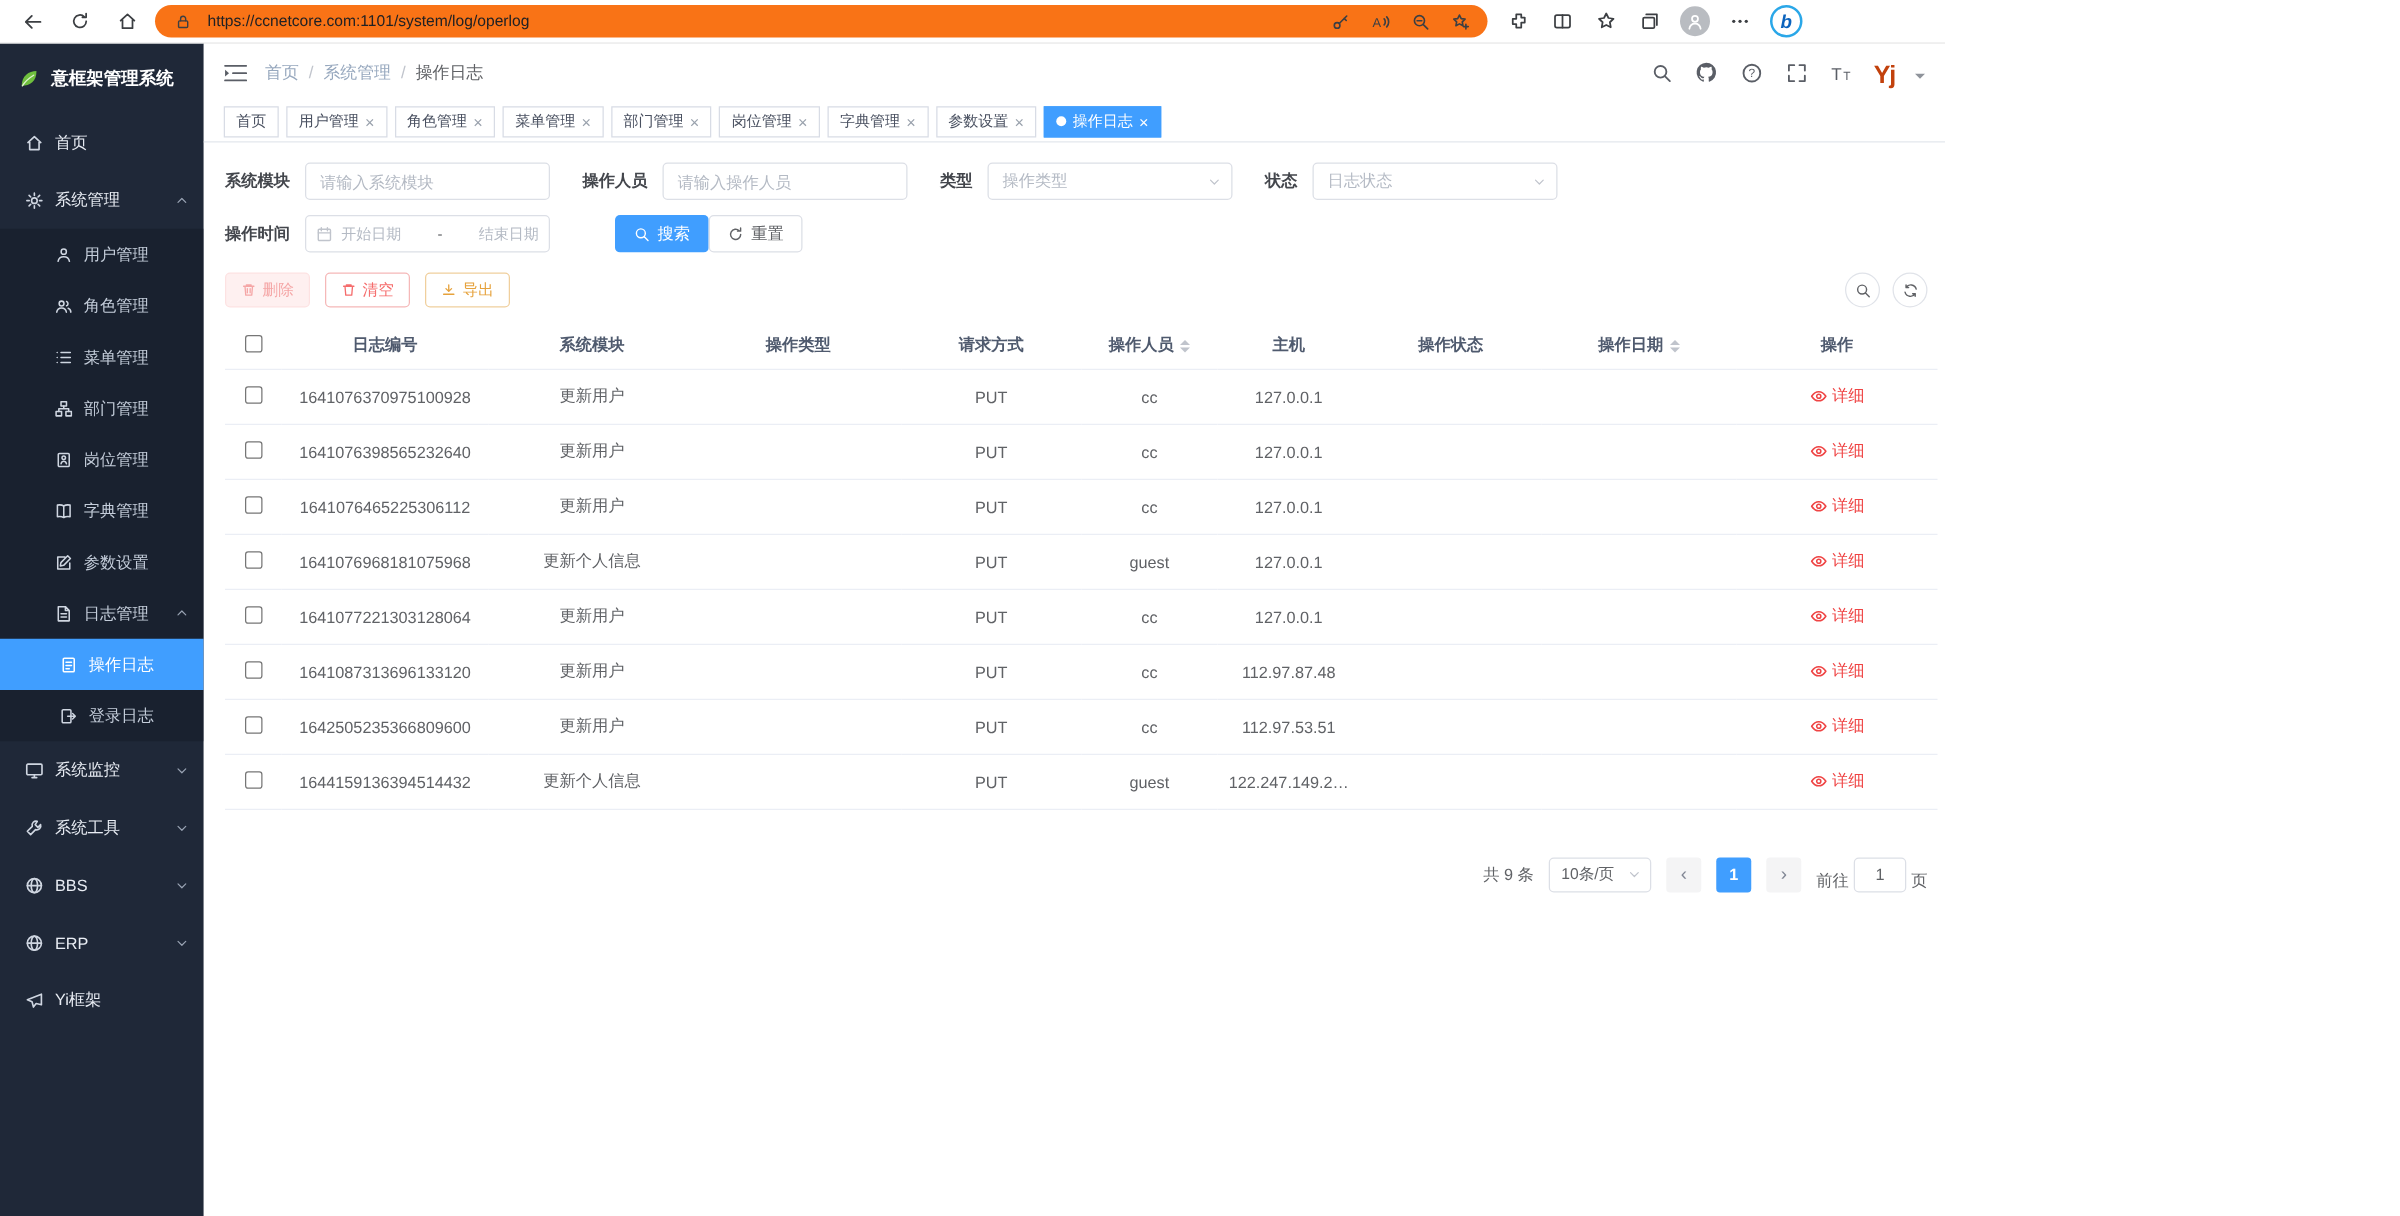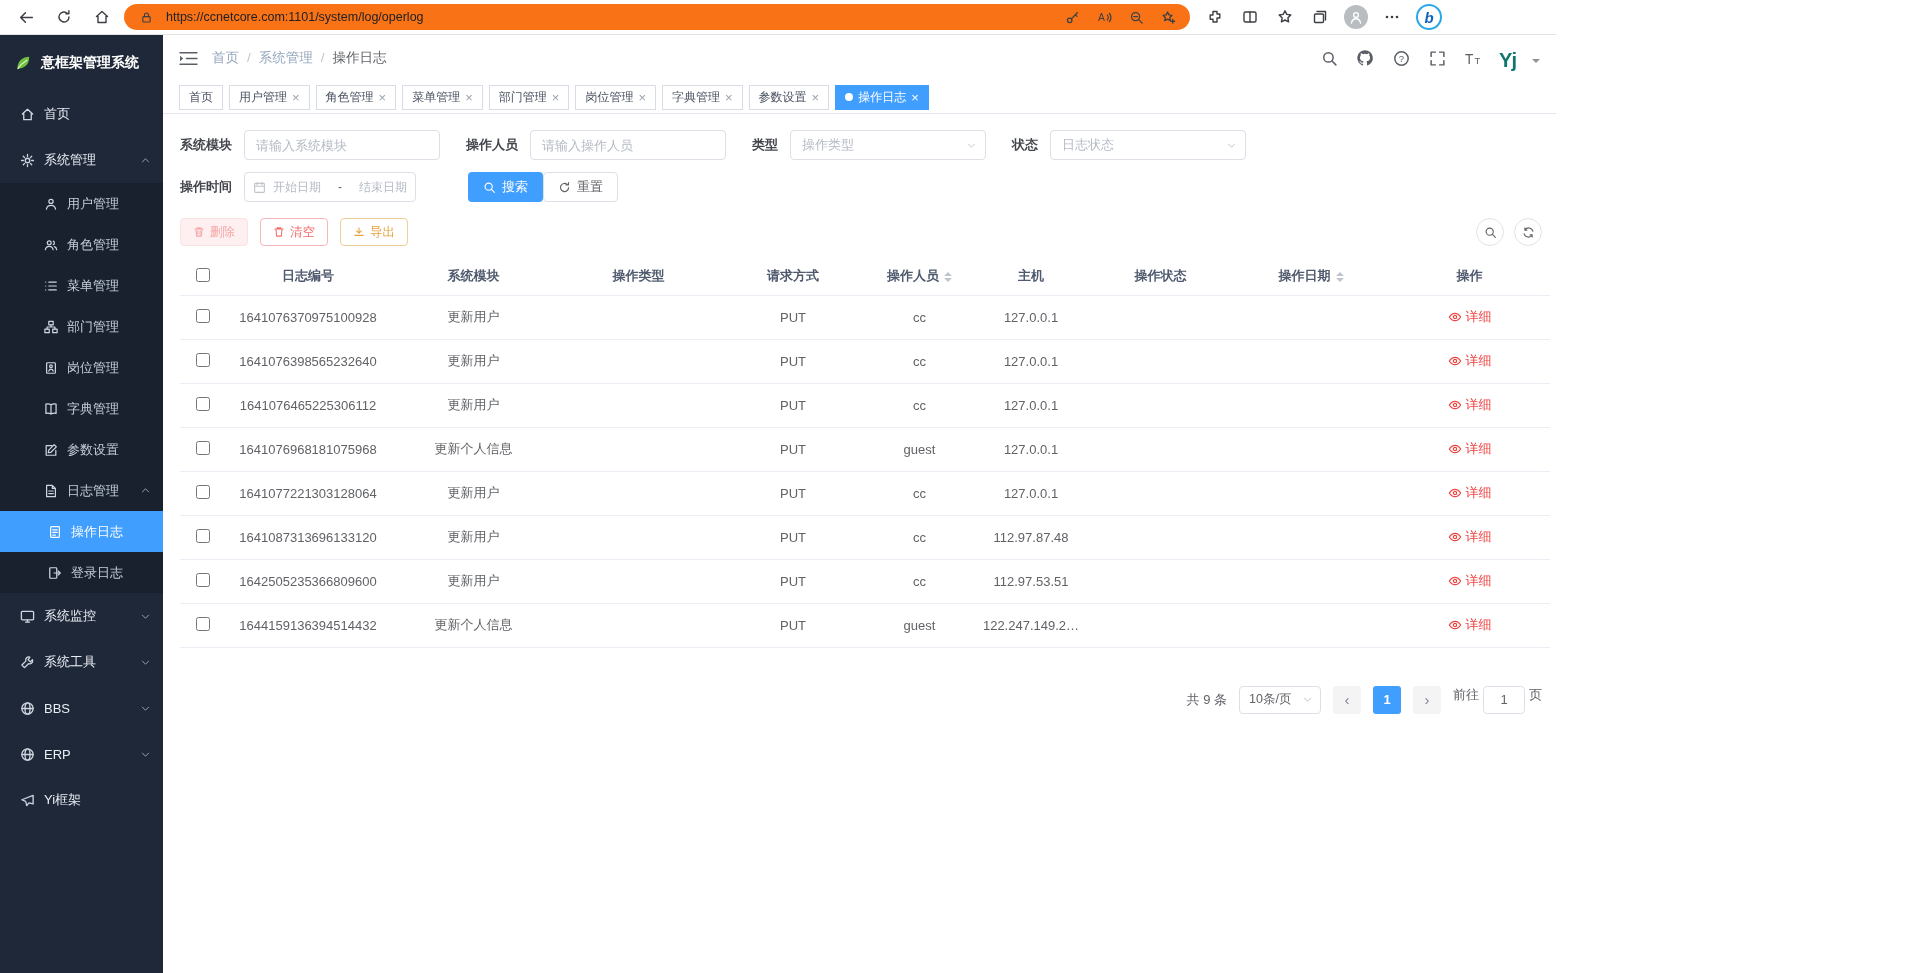--- a/index.html
+++ b/index.html
@@ -31,39 +31,39 @@
 
 .main{flex:1;display:flex;flex-direction:column;background:#fff;min-width:0}
 .topbar{height:46px;display:flex;align-items:center;padding:0 16px;gap:14px}
 .fold{color:#5a5e66;cursor:pointer}
 .crumbs{font-size:13.5px;color:#97a8be;display:flex;align-items:center}
 .crumb{cursor:pointer}
 .crumb:not(:last-child)::after{content:"/";margin:0 8px;color:#c0c4cc}
 .crumb.cur{color:#606266;cursor:default}
 .tops{margin-left:auto;display:flex;align-items:center;gap:16px;color:#5a5e66}
 .tico{width:20px;height:20px;display:flex;align-items:center;justify-content:center;cursor:pointer}
-.yj{height:28px;display:flex;align-items:flex-end;font-weight:900;font-size:20px;color:#0f766e;cursor:pointer;letter-spacing:-1px}
+.yj{height:28px;display:flex;align-items:flex-end;font-weight:900;font-size:20px;color:#c2410c;cursor:pointer;letter-spacing:-1px}
 .ucaret{width:0;height:0;border:4px solid transparent;border-top-color:#8f949b;margin-top:10px;cursor:pointer}
 .tabsbar{height:33px;display:flex;align-items:center;gap:6px;padding:0 16px;border-bottom:1px solid #e4e7ed;flex:none}
 .tab{height:25px;display:flex;align-items:center;padding:0 9px;border:1px solid #d8dce5;font-size:12px;color:#495060;background:#fff;gap:5px;cursor:pointer;white-space:nowrap}
 .tab .tx{color:#9aa2ad;cursor:pointer;font-size:13px;line-height:1}
 .tab .tx::before{content:"×"}
 .tab.active{background:#409eff;border-color:#409eff;color:#fff}
 .tab.active .tx{color:#fff}
 .tab .dot{width:8px;height:8px;border-radius:50%;background:#fff;display:inline-block}
 .content{flex:1;padding:4px 6px 0 17px;min-width:0}
 
 .frow{display:flex;align-items:center;margin-top:12px}
 .fg{display:flex;align-items:center;margin-right:26px}
 .fg label{font-size:13px;font-weight:bold;color:#43464c;margin-right:12px;white-space:nowrap}
 .inp{width:196px;height:30px;border:1px solid #dcdfe6;border-radius:4px;padding:0 11px;font-size:13px;color:#606266;outline:none;background:#fff}
 .inp::placeholder{color:#b4bac4}
 .sel{width:196px;height:30px;border:1px solid #dcdfe6;border-radius:4px;padding:0 8px 0 11px;font-size:13px;color:#b4bac4;display:flex;align-items:center;justify-content:space-between;background:#fff;cursor:pointer}
 .sel .cv{color:#c0c4cc}
-.dr{width:172px;height:30px;border:1px solid #dcdfe6;border-radius:4px;display:flex;align-items:center;padding:0 8px;font-size:12px;color:#b4bac4;gap:7px;background:#fff}
+.dr{width:196px;height:30px;border:1px solid #dcdfe6;border-radius:4px;display:flex;align-items:center;padding:0 8px;font-size:12px;color:#b4bac4;gap:7px;background:#fff}
 .dr .dsep{flex:1;text-align:center;color:#606266}
 .btn{height:30px;display:inline-flex;align-items:center;gap:6px;padding:0 14px;border-radius:4px;font-size:13px;cursor:pointer;border:1px solid transparent;white-space:nowrap}
 .btn-primary{background:#409eff;color:#fff;margin-left:26px}
 .btn-reset{background:#fff;border-color:#dcdfe6;color:#606266;margin-left:0}
 
 .toolbar{display:flex;align-items:center;margin-top:16px}
 .btn-sm{height:28px;padding:0 12px;font-size:12.5px;border-radius:4px;display:inline-flex;align-items:center;gap:5px;cursor:pointer;border:1px solid transparent;white-space:nowrap}
 .b-del{background:#fef0f0;border-color:#fde2e2;color:#f5a6a6;cursor:not-allowed}
 .b-clear{background:#fff;border-color:#f5b8b8;color:#f56c6c;margin-left:12px}
 .b-export{background:#fff;border-color:#f0cf9d;color:#e6a23c;margin-left:12px}
@@ -80,21 +80,21 @@
 .detail{color:#ef4444;display:inline-flex;align-items:center;gap:4px;cursor:pointer}
 input[type=checkbox]{width:14px;height:14px;cursor:pointer;accent-color:#409eff}
 
 .pager{display:flex;align-items:center;justify-content:flex-end;margin-top:38px;font-size:13px;color:#606266;gap:12px;padding-right:8px}
 .psel{width:82px;height:28px;border:1px solid #dcdfe6;border-radius:4px;display:flex;align-items:center;justify-content:space-between;padding:0 7px 0 9px;font-size:12.5px;color:#606266;background:#fff;cursor:pointer}
 .pbtn{width:28px;height:28px;background:#f4f4f5;border-radius:3px;display:flex;align-items:center;justify-content:center;color:#808694;font-size:15px;cursor:pointer}
 .pbtn.prev::before{content:"\2039"}
 .pbtn.next::before{content:"\203A"}
 .pcur{width:28px;height:28px;background:#409eff;color:#fff;border-radius:3px;display:flex;align-items:center;justify-content:center;font-weight:bold;cursor:pointer}
 .pgoto{width:42px;height:28px;border:1px solid #dcdfe6;border-radius:4px;text-align:center;font-size:13px;color:#606266;outline:none}
-.gap2{display:flex;align-items:flex-start;gap:4px}
+.gap2{display:flex;align-items:flex-end;gap:4px}
 </style>
 </head>
 <body>
 
 <div class="screen">
 
   <div class="bbar">
     <span class="bicon">
         <svg class="sv" viewBox="0 0 16 16" width="17" height="17">
           <path d="M13.5 8h-11M7 3.5 2.5 8 7 12.5"></path>

